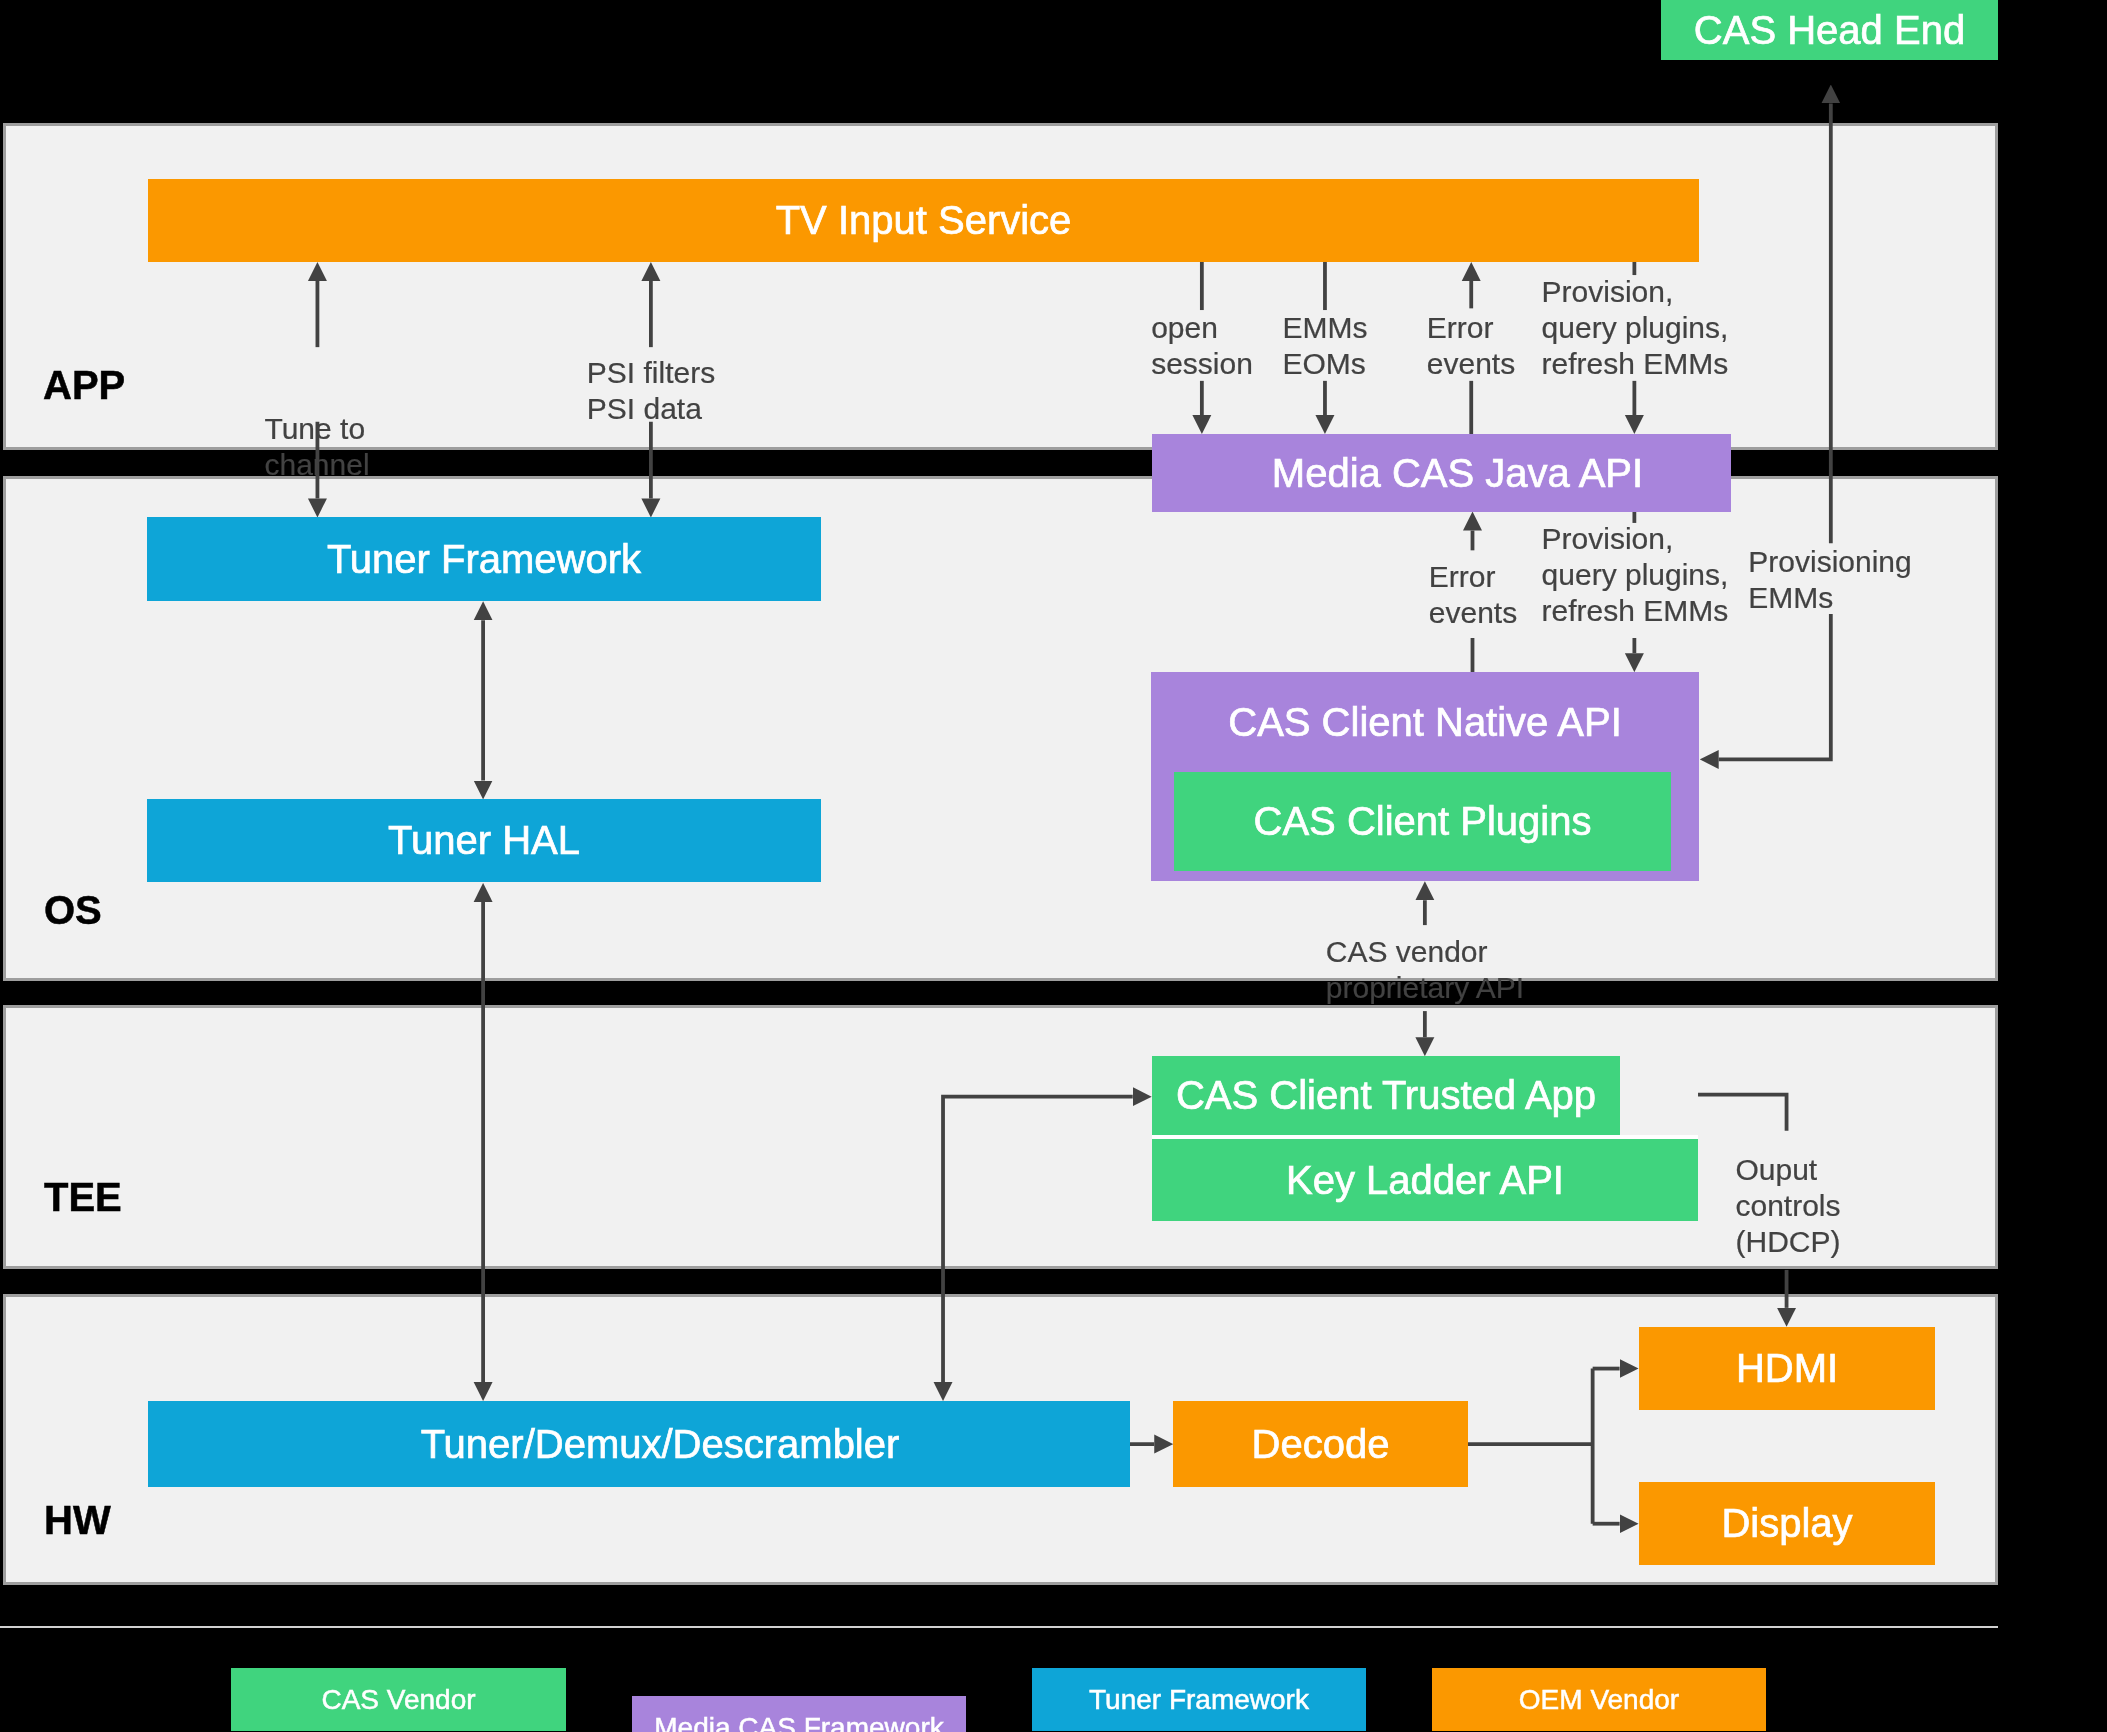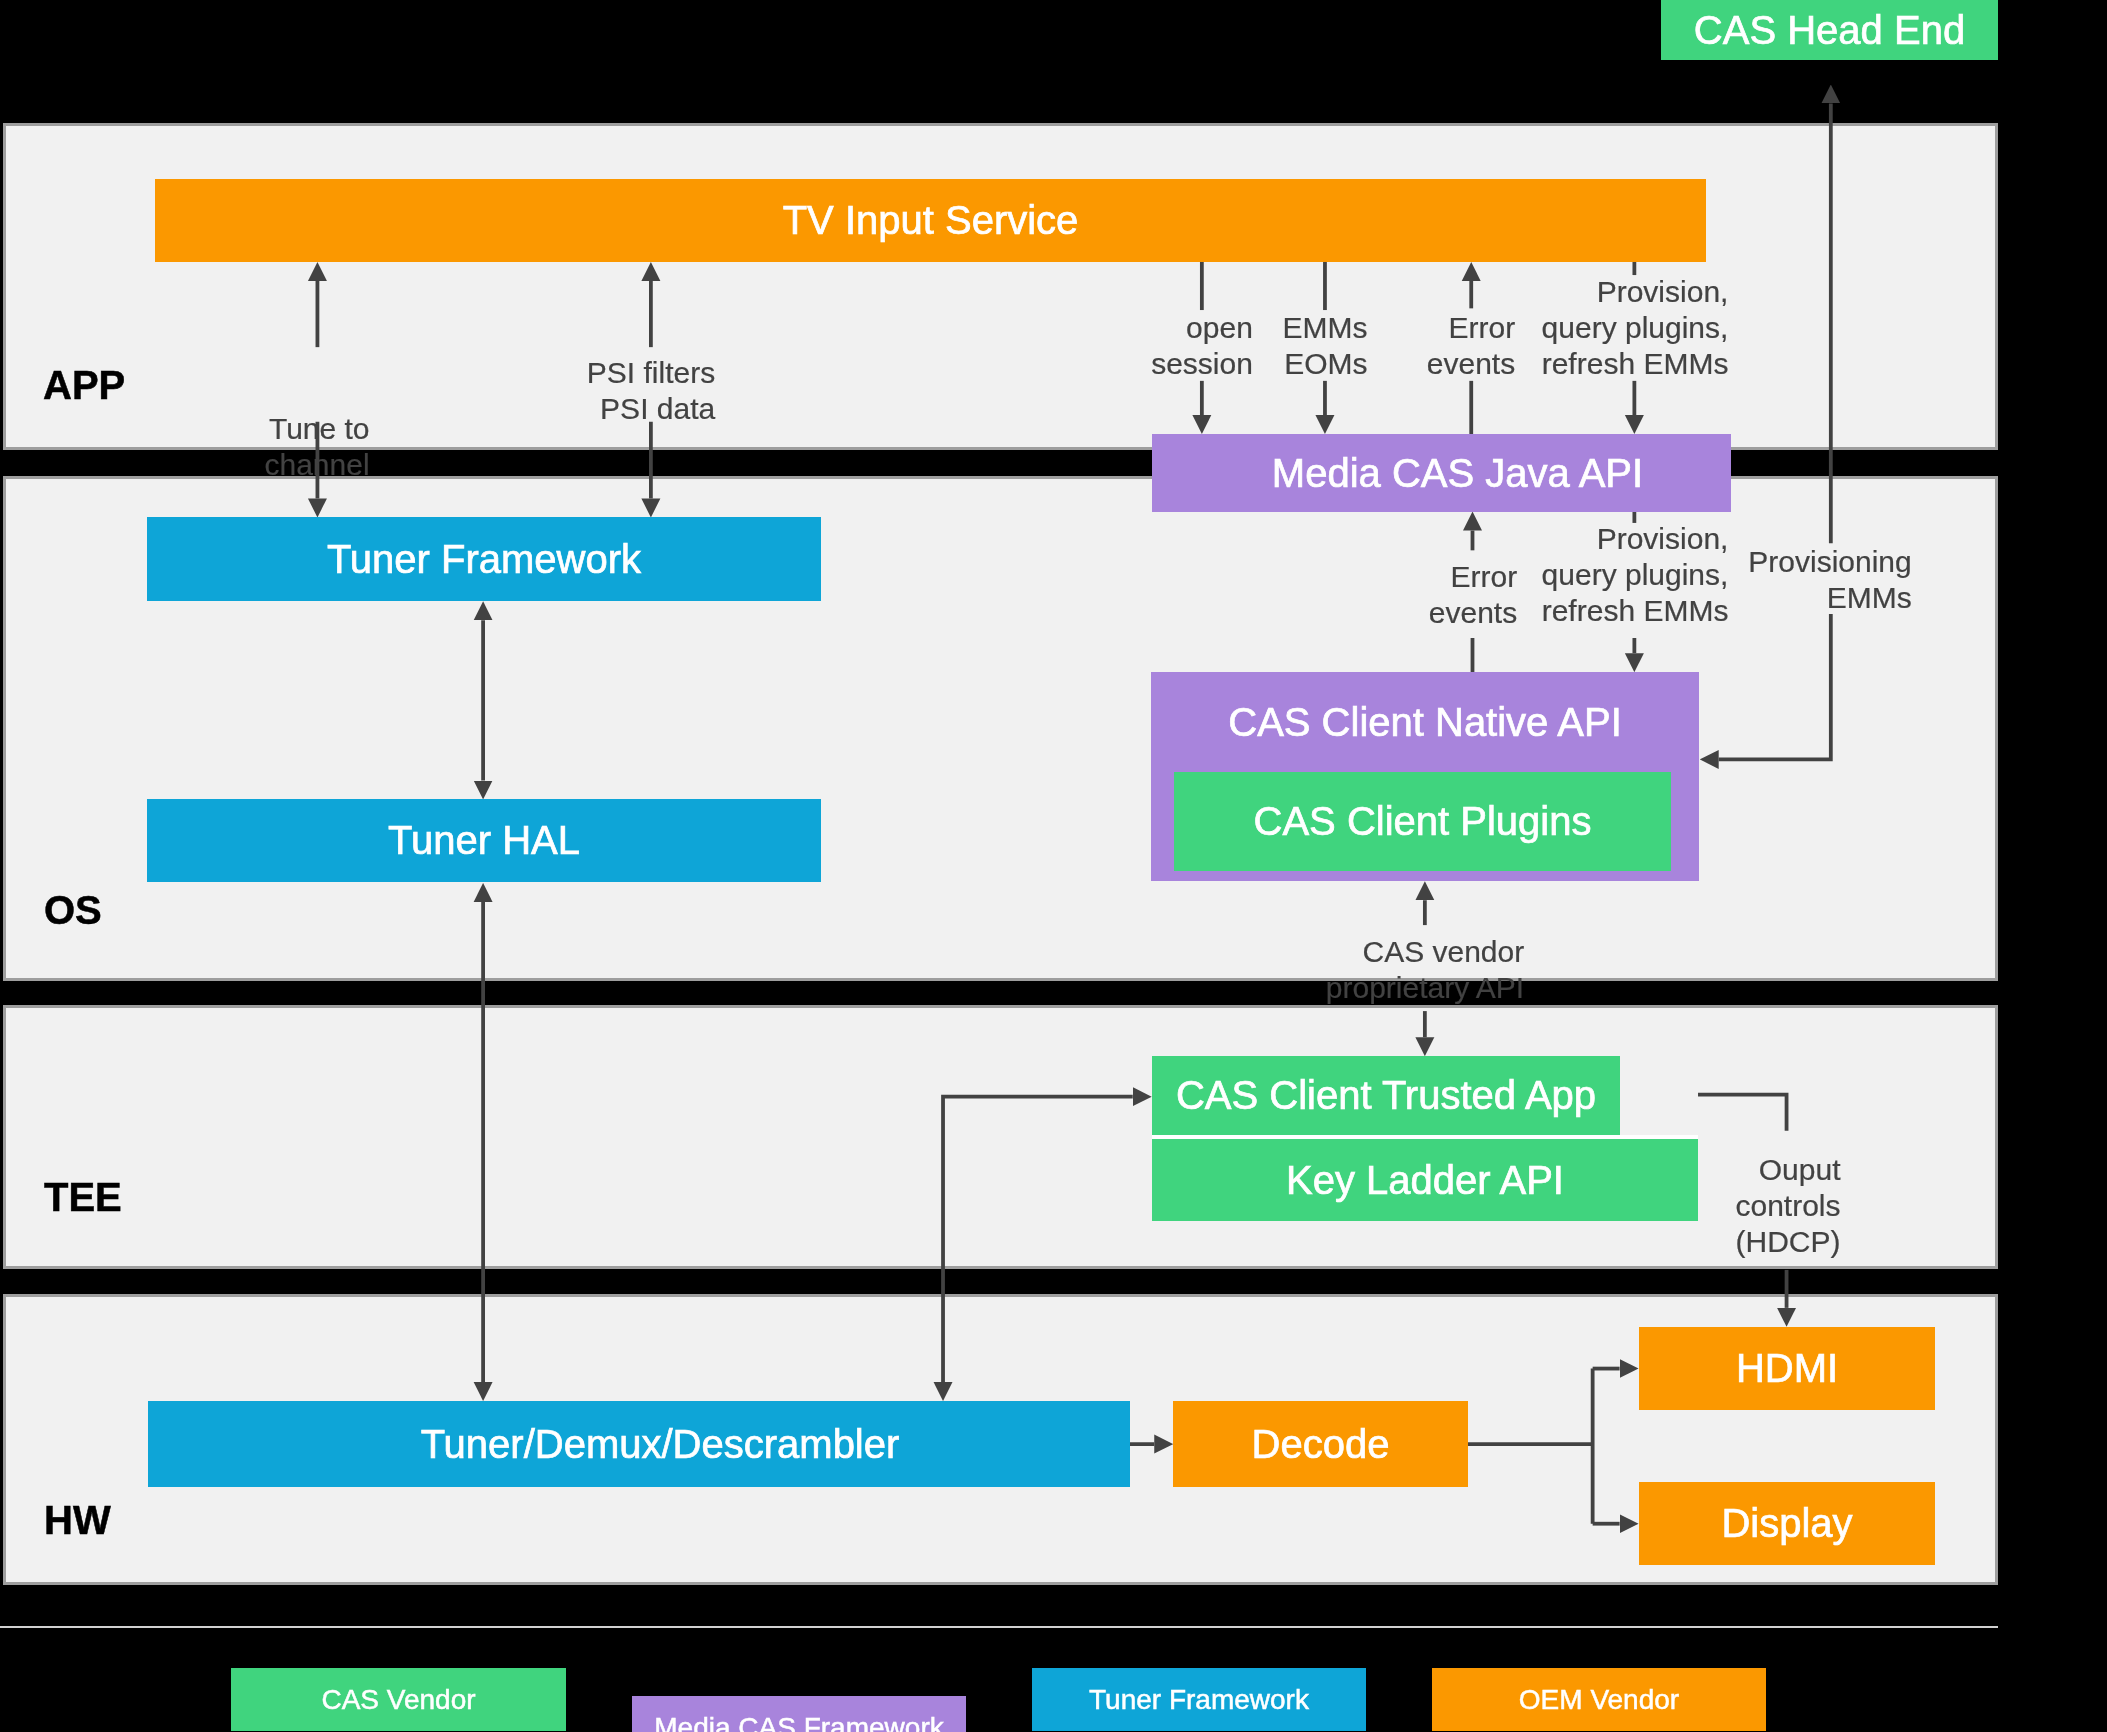--- a/index.html
+++ b/index.html
@@ -23,21 +23,21 @@
   .panel{position:absolute;box-sizing:border-box;background:var(--panel-bg);border:3.4px solid var(--panel-border);}
   #arrows{position:absolute;left:0;top:0;z-index:2;}
   #arrows .ln{stroke:var(--arrow);stroke-width:9;fill:none;}
   #arrows .mk{fill:var(--arrow);}
   .bx{position:absolute;display:flex;align-items:center;justify-content:center;
       color:var(--box-text);font-size:40px;font-weight:400;-webkit-text-stroke:0.7px var(--box-text);z-index:3;white-space:nowrap;}
   .orange{background:var(--oem-orange);}
   .blue{background:var(--tuner-blue);}
   .green{background:var(--cas-green);}
   .purple{background:var(--media-purple);}
-  .albl{position:absolute;transform:translateX(-50%);text-align:right;color:var(--arrow);
+  .albl{position:absolute;transform:translateX(-50%);text-align:left;color:var(--arrow);
         font-size:30px;line-height:36px;font-weight:400;-webkit-text-stroke:0.2px var(--arrow);white-space:pre-line;z-index:4;}
   .layer{position:absolute;color:#000;font-size:40px;line-height:40px;font-weight:700;-webkit-text-stroke:0.5px #000;z-index:4;}
   .divline{position:absolute;background:var(--divider);z-index:4;}
   .legendline{position:absolute;background:var(--legend-line);z-index:1;}
   .legend-bx{font-size:28px;-webkit-text-stroke:0.5px var(--box-text);}
 </style>
 </head>
 <body>
 
 <div id="canvas">
@@ -92,21 +92,21 @@
     <path class="ln" d="M2580,3425 L2738,3425" marker-end="url(#ah)"></path>
     <path class="ln" d="M3482,3425 L3778,3425"></path>
     <path class="ln" d="M3778,3246 L3778,3614"></path>
     <path class="ln" d="M3778,3246 L3842,3246" marker-end="url(#ah)"></path>
     <path class="ln" d="M3778,3614 L3842,3614" marker-end="url(#ah)"></path>
   </svg>
 
   <div class="bx green" style="left:1661px;top:0;width:337px;height:60px;">
       <span>CAS Head End</span>
     </div>
-  <div class="bx orange" style="left:148px;top:179px;width:1551px;height:83px;margin-left:7px;">
+  <div class="bx orange" style="left:148px;top:179px;width:1551px;height:83px;">
       <span>TV Input Service</span>
     </div>
   <div class="bx purple" style="left:1152px;top:434px;width:547px;height:78px;padding-left:32px;">
       <span>Media CAS Java API</span>
     </div>
   <div class="bx blue" style="left:147px;top:517px;width:674px;height:84px;">
       <span>Tuner Framework</span>
     </div>
   <div class="bx blue" style="left:147px;top:799px;width:674px;height:83px;">
       <span>Tuner HAL</span>

